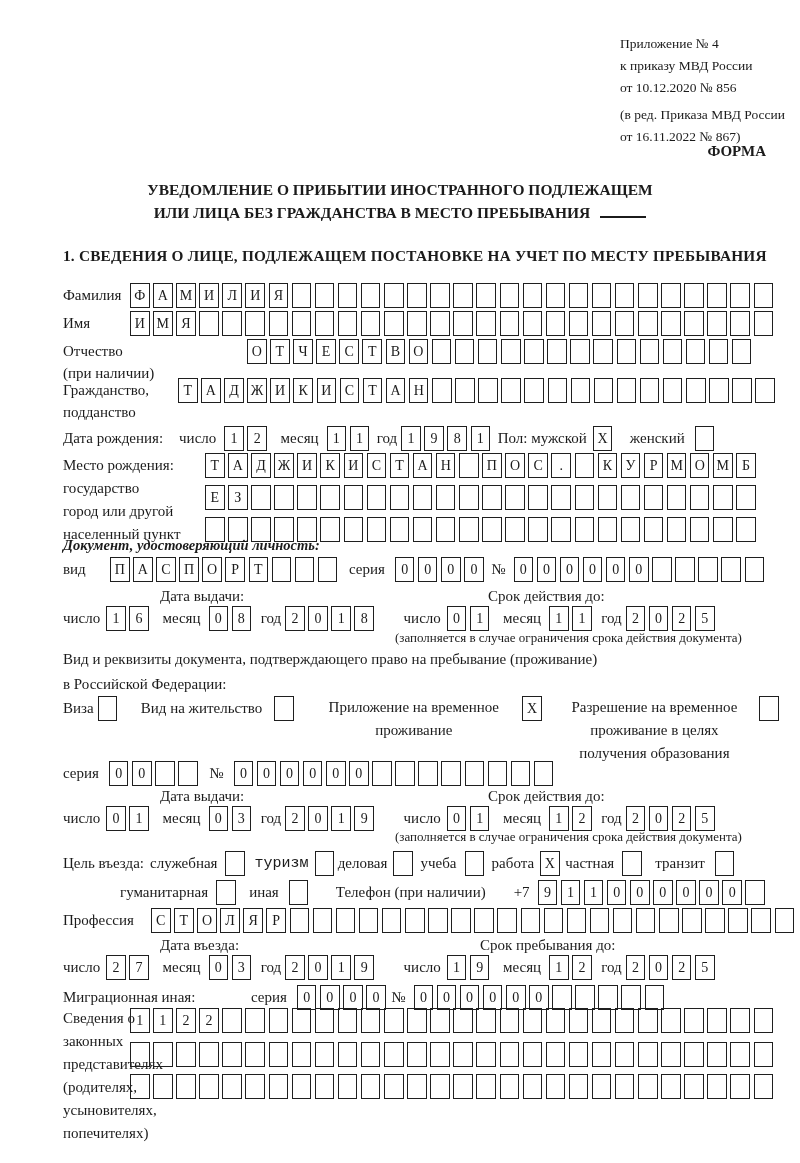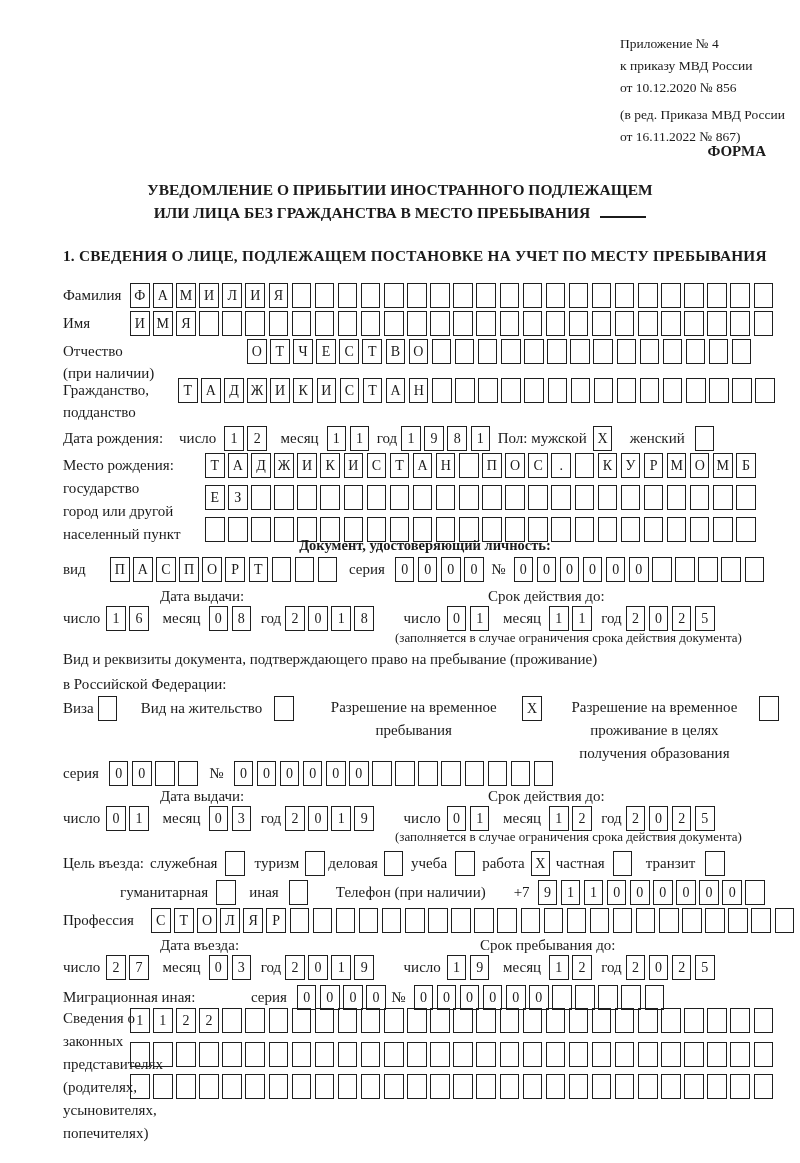--- a/index.html
+++ b/index.html
@@ -17,21 +17,21 @@
     border:1.8px solid #1f1f1f; margin-right:3.6px;
     display:inline-flex; align-items:center; justify-content:center;
     font-size:14px; line-height:1;
   }
   .appendix { position:absolute; left:620px; top:33px; font-size:13.5px; line-height:22px; }
   .appendix .gap { margin-top:5px; }
   .forma { position:absolute; right:34px; top:143px; font-size:15px; font-weight:bold; }
   .title { position:absolute; left:0; top:178px; width:800px; text-align:center; font-weight:bold; font-size:15.5px; line-height:23px; }
   .u-blank { display:inline-block; width:46px; border-bottom:2px solid #1b1b1b; margin-left:10px; height:14px; }
   .sec1 { position:absolute; left:63px; top:247px; width:724px; font-weight:bold; font-size:15.3px; letter-spacing:0.2px; white-space:nowrap; }
-  .center-head { position:absolute; left:63px; width:724px; text-align:center; font-weight:bold; font-size:14.5px; }
+  .center-head { position:absolute; left:63px; width:724px; text-align:left; font-weight:bold; font-size:14.5px;font-style:italic; }
   .note { position:absolute; font-size:13px; white-space:nowrap; }
   .cblabel { white-space:normal; text-align:center; line-height:23px; font-size:15px; }
 </style>
 </head>
 <body>
 
 <div class="page">
 
   <div class="appendix">
     <div>Приложение № 4</div>
@@ -382,21 +382,21 @@
 
   <div class="r" style="left:63px; top:696px; align-items:flex-start;">
     <span class="lb" style="line-height:25px;">Виза</span>
     <span class="bx" style="margin-left:4px;">
         <span class="cell"></span>
       </span>
     <span class="lb" style="margin-left:20px; line-height:25px;">Вид на жительство</span>
     <span class="bx" style="margin-left:12px;">
         <span class="cell"></span>
       </span>
-    <span class="cblabel" style="margin-left:14px; width:205px;">Разрешение на временное пребывания</span>
+    <span class="cblabel" style="margin-left:14px; width:205px;">Приложение на временное проживание</span>
     <span class="bx" style="margin-left:6px;">
         <span class="cell">X</span>
       </span>
     <span class="cblabel" style="margin-left:10px; width:198px;">Разрешение на временное проживание в целях получения образования</span>
     <span class="bx" style="margin-left:6px;">
         <span class="cell"></span>
       </span>
   </div>
 
   <div class="r" style="left:63px; top:761px;">
@@ -465,21 +465,21 @@
       </span>
   </div>
   <div class="note" style="left:395px; top:829px;">(заполняется в случае ограничения срока действия документа)</div>
 
   <div class="r" style="left:63px; top:851px;">
     <span class="lb">Цель въезда:</span>
     <span class="lb" style="margin-left:6px;">служебная</span>
     <span class="bx" style="margin-left:8px;">
         <span class="cell"></span>
       </span>
-    <span class="lb" style="margin-left:6px;">туризм</span>
+    <span class="lb" style="margin-left:6px;font-family:Liberation Mono, monospace;">туризм</span>
     <span class="bx" style="margin-left:6px;">
         <span class="cell"></span>
       </span>
     <span class="lb" style="">деловая</span>
     <span class="bx" style="margin-left:6px;">
         <span class="cell"></span>
       </span>
     <span class="lb" style="margin-left:4px;">учеба</span>
     <span class="bx" style="margin-left:8px;">
         <span class="cell"></span>

